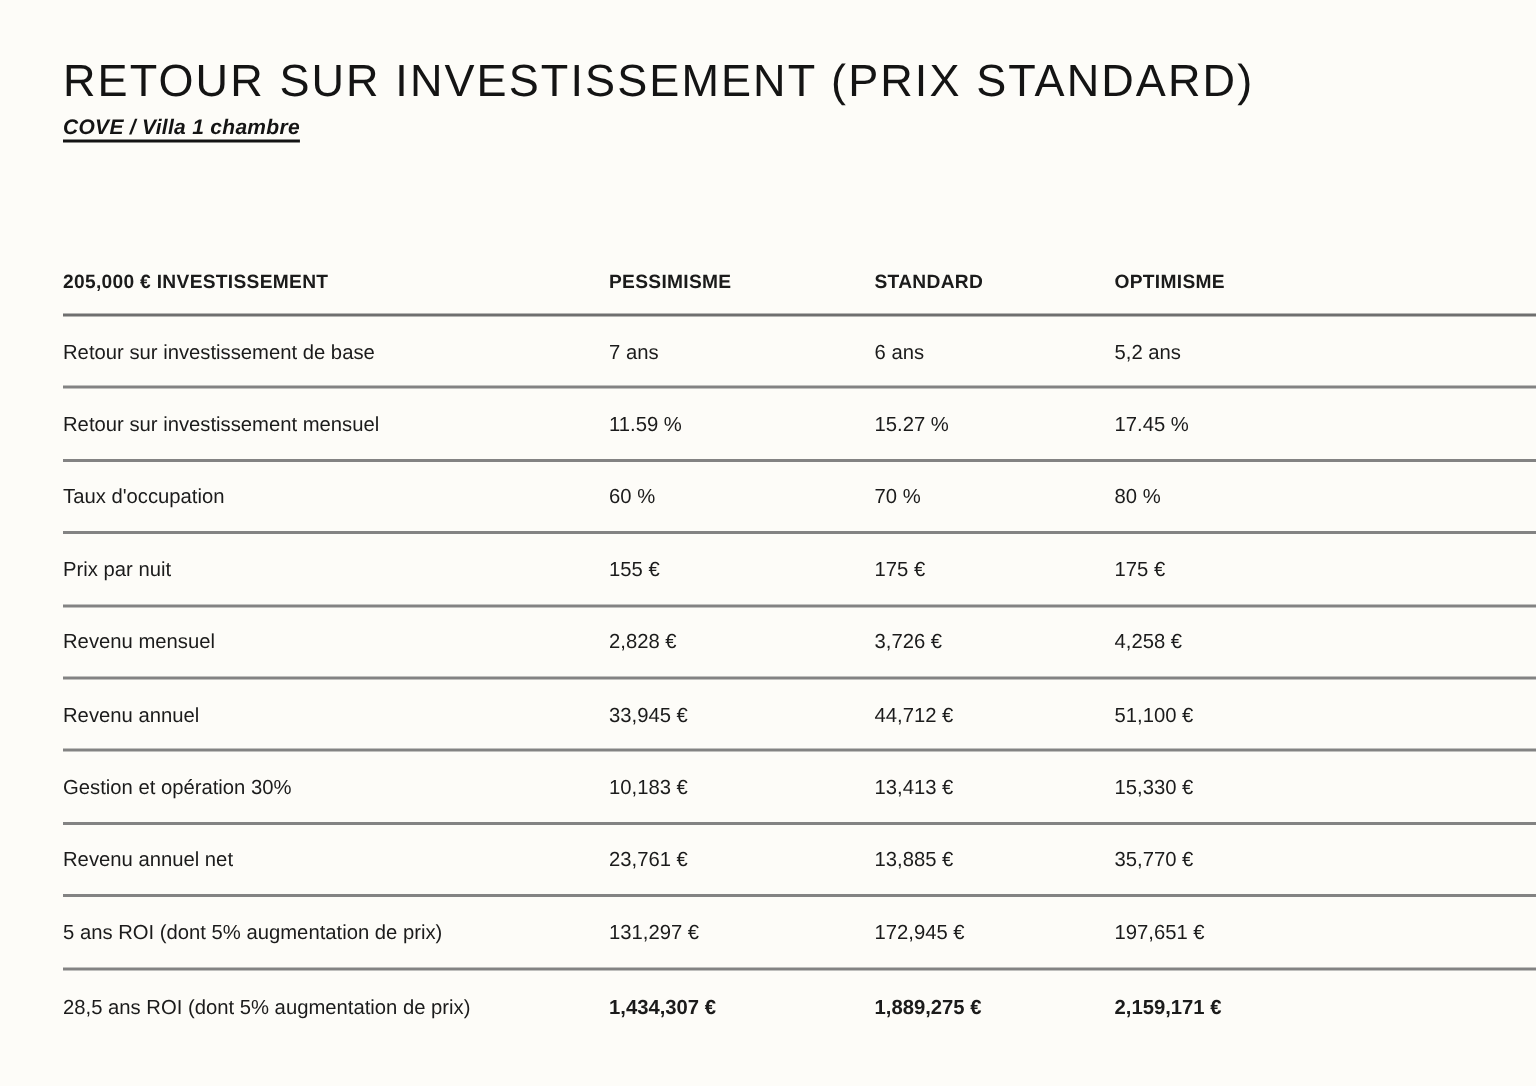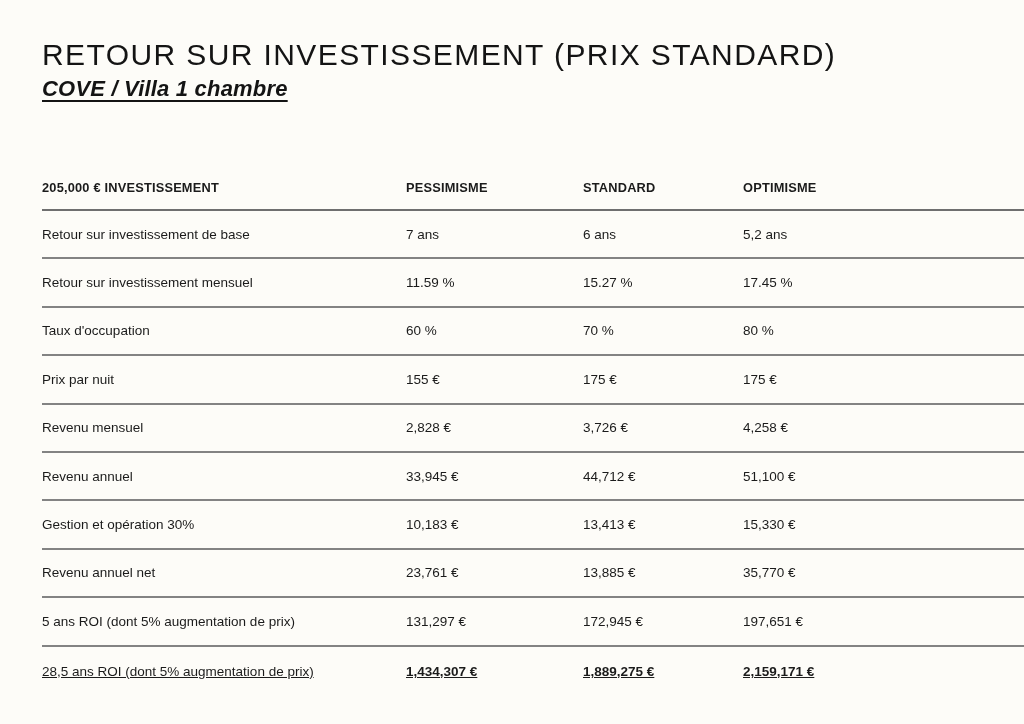--- a/index.html
+++ b/index.html
@@ -13,21 +13,21 @@
   }
   .page-title {
     position:absolute; left:42px; top:38px;
     font-size:30px; font-weight:400;
     letter-spacing:1.4px;
     white-space:nowrap;
     color:#141414;
   }
   .page-subtitle {
     position:absolute; left:42px; top:76px;
-    font-size:22px; font-weight:700; font-style:italic;
+    font-size:14px; font-weight:700; font-style:italic;
     letter-spacing:0.2px;
     text-decoration:underline;
     text-decoration-thickness:2px;
     text-underline-offset:4px;
     color:#141414;
     white-space:nowrap;
   }
   .roi-table {
     position:absolute; left:42px; right:0; top:165px;
     font-size:13.5px;
@@ -43,21 +43,20 @@
   .t-row.header-row {
     height:46px;
     font-weight:700;
     font-size:12.8px;
     letter-spacing:0.2px;
     border-bottom:2px solid #6f6f6f;
   }
   .t-row.last-row {
     height:50px;
     border-bottom:none;
-    text-decoration:underline;
   }
   .t-row .cell { white-space:nowrap; }
   .bold-values .value { font-weight:700; }
 </style>
 </head>
 <body>
 
 <div class="page-title">RETOUR SUR INVESTISSEMENT (PRIX STANDARD)</div>
 
 <div class="page-subtitle">COVE / Villa 1 chambre</div>

